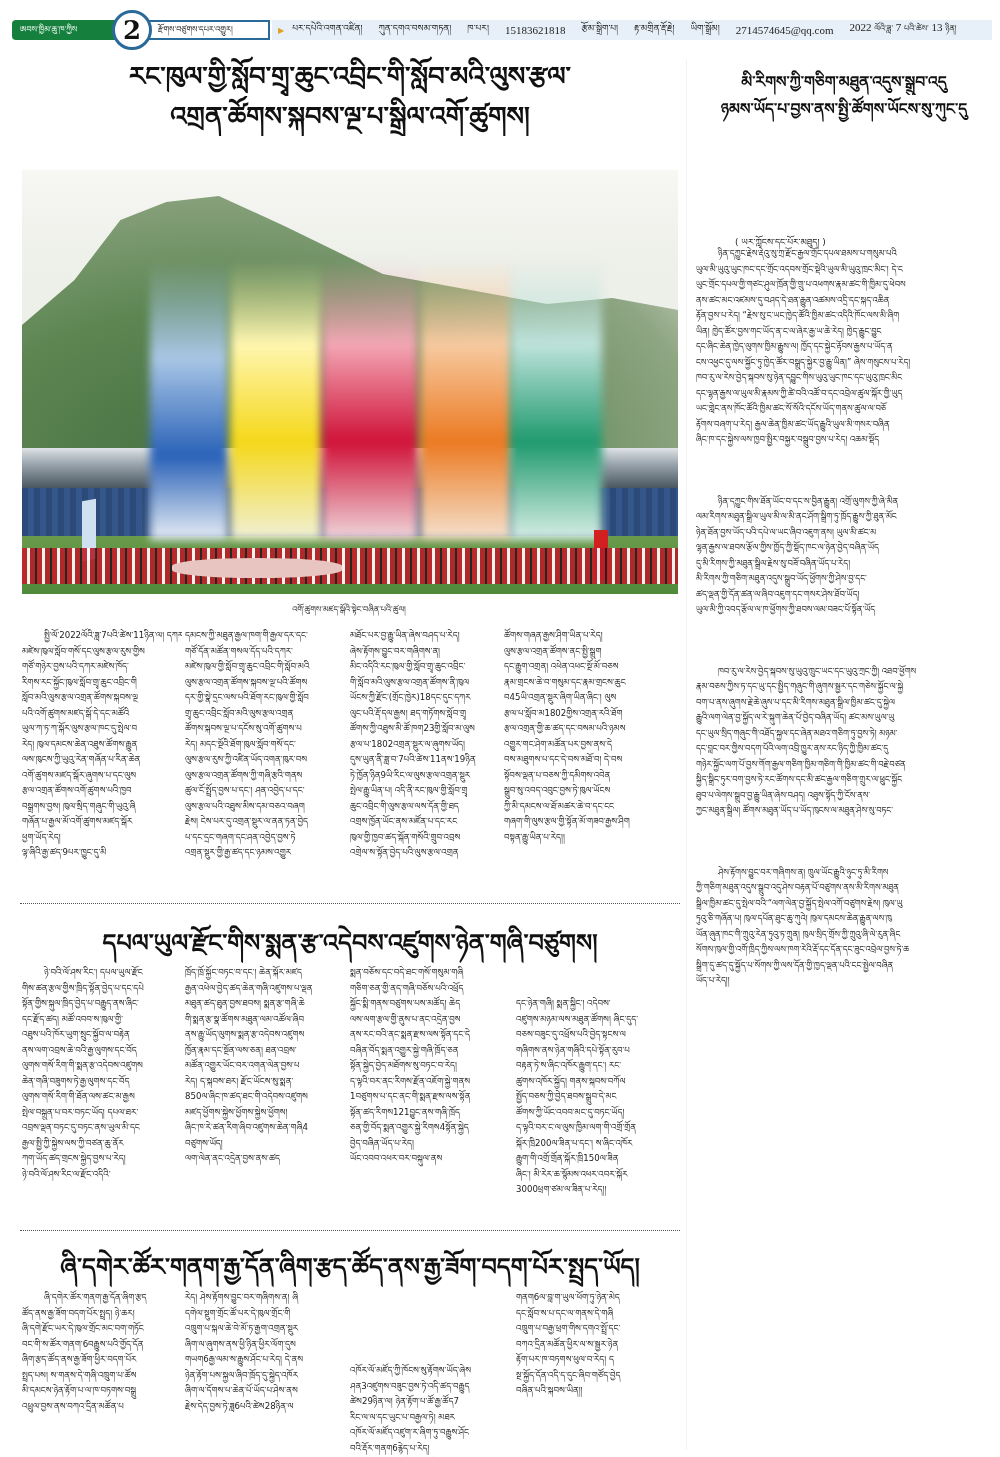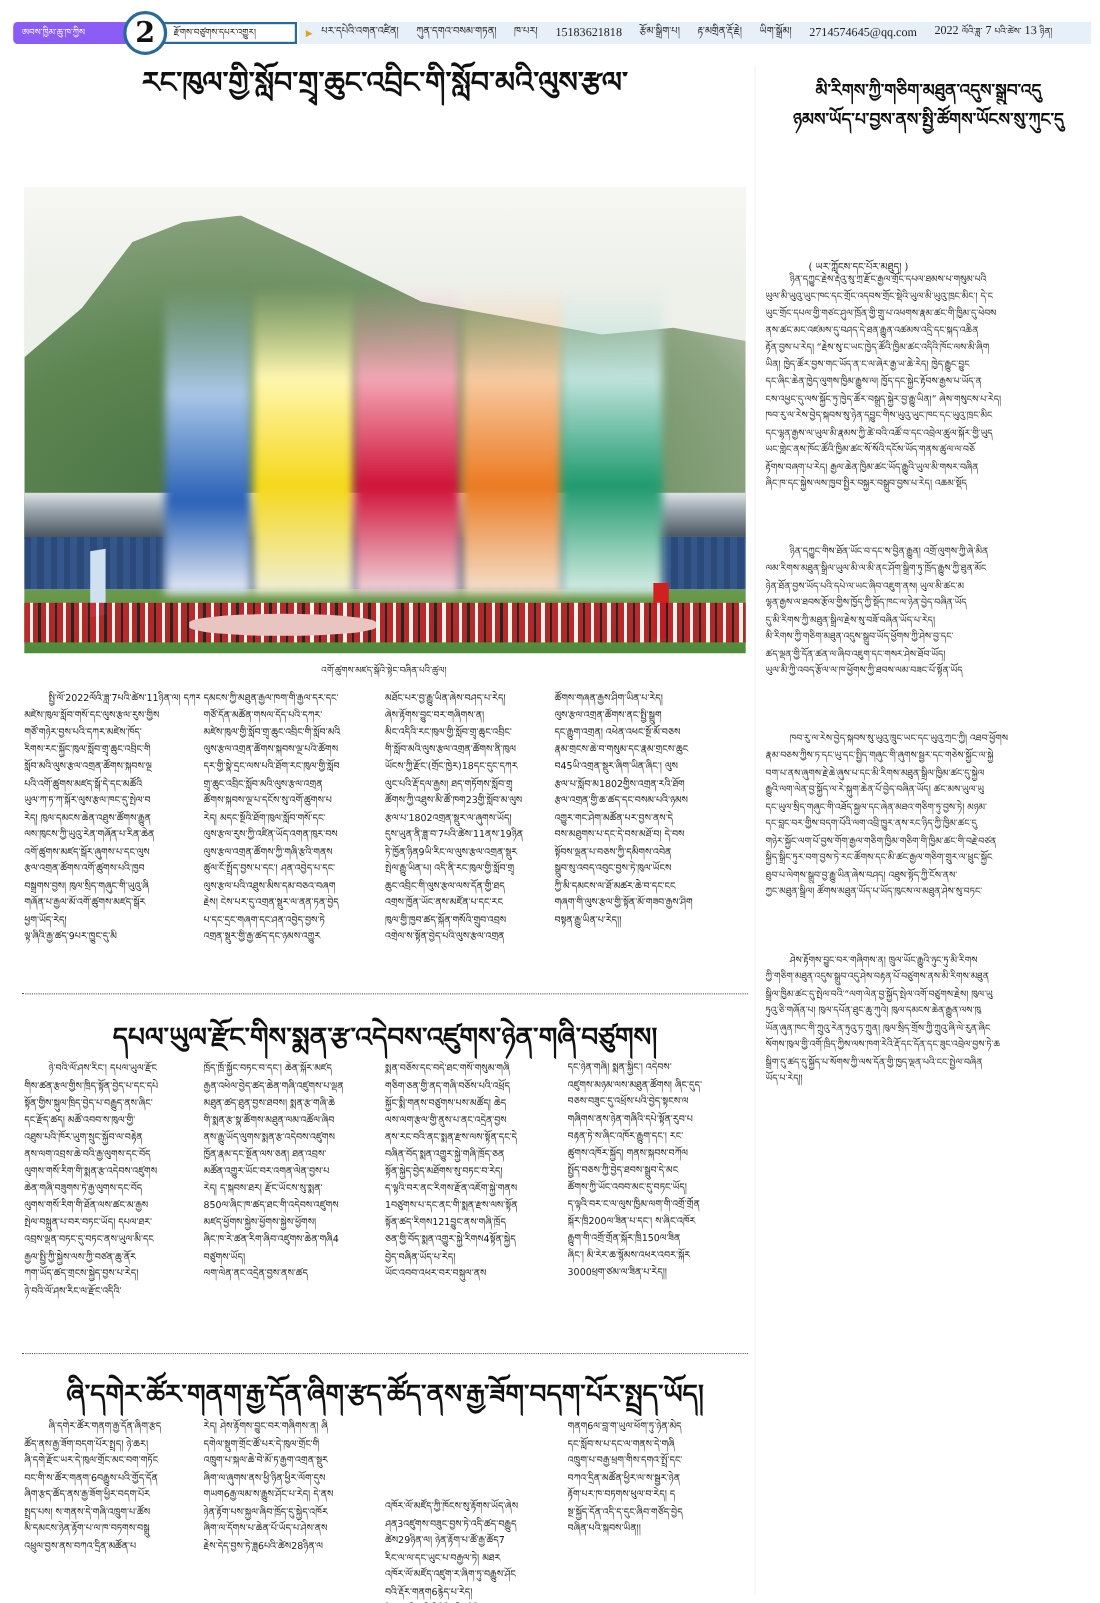--- a/index.html
+++ b/index.html
@@ -1,21 +1,21 @@
 <!DOCTYPE html>
 <html><head>
 <meta charset="utf-8">
 <style>
   * { box-sizing: border-box; margin: 0; padding: 0; }
   html, body { width: 1000px; height: 1457px; background: #ffffff; overflow: hidden; }
   body { font-family: "DejaVu Sans", sans-serif; color: #1a1a1a; position: relative; }
 
   
   .masthead { position: absolute; left: 0; top: 18px; width: 1000px; height: 24px; }
-  .mh-red { position: absolute; left: 12px; top: 2px; width: 108px; height: 20px; background: #8b5cf6; border-radius: 4px 0 0 4px; color: #fff; font-size: 8px; line-height: 20px; padding-left: 8px; white-space: nowrap; overflow: hidden; }
+  .mh-red { position: absolute; left: 12px; top: 2px; width: 108px; height: 20px; background: #15803d; border-radius: 4px 0 0 4px; color: #fff; font-size: 8px; line-height: 20px; padding-left: 8px; white-space: nowrap; overflow: hidden; }
   .mh-badge { position: absolute; left: 112px; top: -8px; width: 40px; height: 40px; border-radius: 50%; background: #fff; border: 3px solid #2a6a9a; display: flex; align-items: center; justify-content: center; z-index: 3; }
   .mh-badge span { font-family: "DejaVu Serif", serif; font-size: 26px; color: #111; font-weight: bold; }
   .mh-section { position: absolute; left: 146px; top: 2px; width: 124px; height: 20px; border: 2px solid #2a6a9a; border-left: none; background: #fff; font-size: 8px; line-height: 16px; padding-left: 12px; white-space: nowrap; overflow: hidden; color: #111; }
   .mh-info { position: absolute; left: 272px; top: 2px; width: 720px; height: 20px; background: #e7f0f8; display: flex; align-items: center; font-size: 9px; color: #222; white-space: nowrap; }
   .mh-info .arrow { color: #e0a020; font-size: 8px; margin: 0 8px 0 6px; }
   .mh-info .item { margin-right: 16px; font-family: "DejaVu Serif", serif; font-size: 9px; }
   .mh-info .num { font-family: "Liberation Serif", serif; font-size: 11px; }
 
   
   .lead-title { position: absolute; left: 20px; top: 56px; width: 660px; text-align: center; font-family: "DejaVu Serif", serif; font-size: 26px; font-weight: bold; line-height: 40px; color: #111; }
@@ -85,20 +85,21 @@
       <span>13</span>
       <span style="font-size:8px">ཉིན།</span>
     </span>
   </div>
 </div>
 
 <div class="vsep"></div>
 
 <h1 class="lead-title">
   <div>རང་ཁུལ་གྱི་སློབ་གྲྭ་ཆུང་འབྲིང་གི་སློབ་མའི་ལུས་རྩལ་</div>
+  <div>འགྲན་ཚོགས་སྐབས་ལྔ་པ་སྒྲིལ་འགོ་ཚུགས།</div>
 </h1>
 
 <div class="photo" title="Opening ceremony in a mountain stadium with rainbow-colored smoke">
   <div class="sky"></div>
   <div class="mountain"></div>
   <div class="stadium"></div>
   <div class="stands"></div>
   <div class="field"></div>
   <div class="smoke s1"></div>
   <div class="smoke s2"></div>
@@ -228,21 +229,21 @@
       <p>ནས་རང་བའི་ནང་སྨན་རྫས་ལས་སྟོན་དང་དེ</p>
       <p>བཞིན་བོད་སྨན་འགྱུར་སྐྱེ་གཞི་ཁྲོད་ཅན</p>
       <p>སྟོན་སྐྱེད་བྱེད་མཐོགས་སུ་བཏང་བ་རེད།</p>
       <p>ད་ལྟའི་བར་ནང་རིགས་རྫོན་འཇོག་སྐྱེ་གནས</p>
       <p>1བཙུགས་པ་དང་ནང་གི་སྨན་རྫས་ལས་སྟོན</p>
       <p>སྟོན་ཚད་རིགས121བྱུང་ནས་གཞི་ཁྲོད</p>
       <p>ཅན་གྱི་བོད་སྨན་འགྱུར་སྐྱེ་རིགས4སྟོན་སྐྱེད</p>
       <p>བྱེད་བཞིན་ཡོད་པ་རེད།</p>
       <p>ཡོང་འབབ་འཕར་བར་བསྐུལ་ནས</p>
     </div>
-    <div class="col" style="left: 516px; top: 964px; width: 162px; height: 210px;">
+    <div class="col" style="left: 516px; top: 996px; width: 162px; height: 210px;">
       <p>དང་ཉེན་གཞི། སྨན་སྐྱིང་། འདེབས་</p>
       <p>འཛུགས་མཉམ་ལས་མཐུན་ཚོགས། ཞིང་དུད་</p>
       <p>བཅས་བཟུང་དུ་འཕྲོས་པའི་བྱེད་སྟངས་ལ</p>
       <p>གཞིགས་ནས་ཉེན་གཞིའི་དཔེ་སྟོན་རུབ་པ</p>
       <p>བརྟན་ཏེ་ས་ཞིང་འཁོར་རྒྱུག་དང་། རང་</p>
       <p>ཚུགས་འཁོར་སྐྱོད། གནས་སྐབས་བཀོལ</p>
       <p>སྤྱོད་བཅས་ཀྱི་བྱེད་ཐབས་སྒྲུབ་དེ་མང</p>
       <p>ཚོགས་ཀྱི་ཡོང་འབབ་མང་དུ་བཏང་ཡོད།</p>
       <p>ད་ལྟའི་བར་ང་ལ་ལུས་ཁྱིམ་ལག་གི་འགྲོ་གྲོན</p>
       <p>སྐོར་ཁྲི200ལ་ཟིན་པ་དང་། ས་ཞིང་འཁོར</p>

